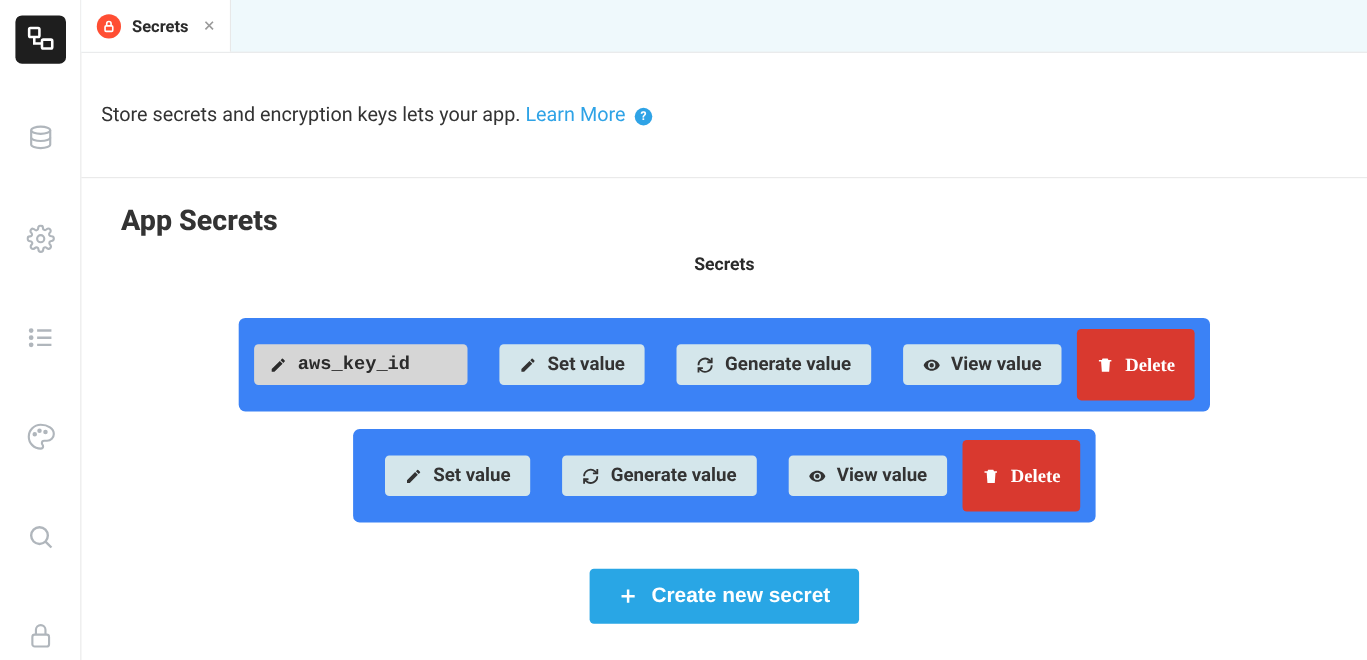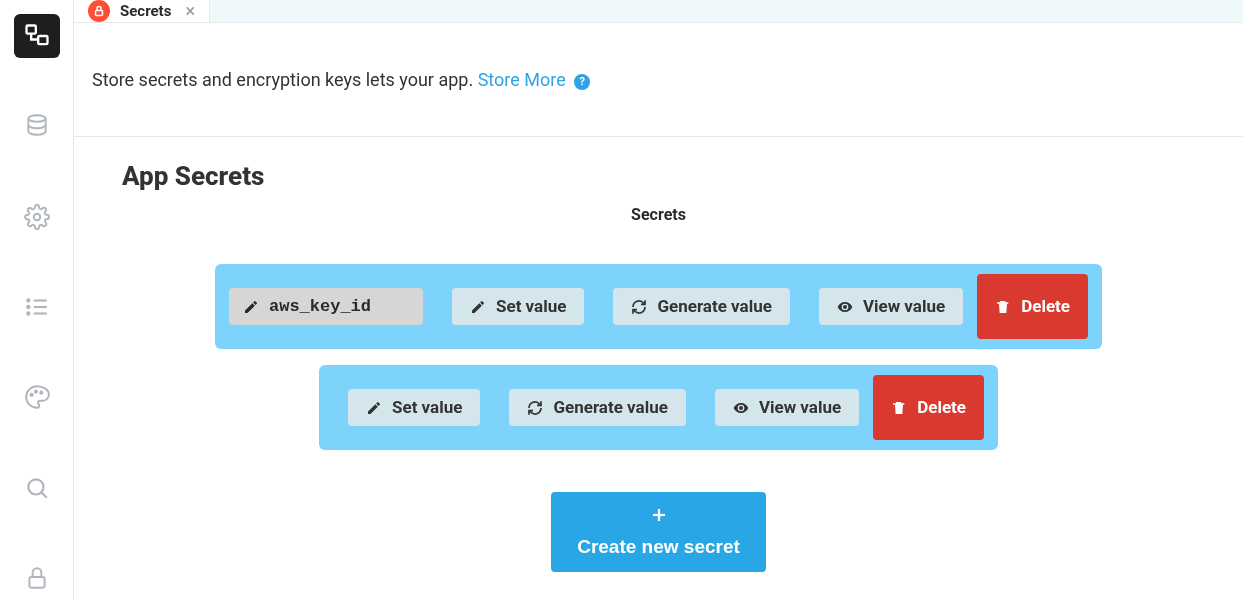--- a/index.html
+++ b/index.html
@@ -106,21 +106,20 @@
     }
     .panel {
       border-top: 1px solid #e8e8e8;
       padding: 24px 36px 30px;
     }
     .panel h1 {
       font-size: 26px;
       font-weight: 800;
       color: #333;
       margin-bottom: 14px;
-      margin-left: 12px;
     }
     .panel p.desc {
       font-size: 18px;
       line-height: 1.75;
       color: #333;
       margin-bottom: 40px;
     }
     .secrets-heading {
       text-align: center;
       font-weight: 700;
@@ -131,21 +130,21 @@
     .secrets-table {
       display: flex;
       flex-direction: column;
       align-items: center;
       gap: 16px;
     }
     .secret-row {
       display: flex;
       align-items: center;
       gap: 14px;
-      background: #7dd3fc;
+      background: #3b82f6;
       padding: 10px 14px;
       border-radius: 6px;
     }
     .pill {
       display: inline-flex;
       align-items: center;
       gap: 10px;
       border-radius: 4px;
       font-size: 17px;
       font-weight: 700;
@@ -164,35 +163,35 @@
     .action-pill {
       background: #d4e6eb;
       color: #333;
       padding: 10px 18px;
       margin-left: 15px;
     }
     .delete-pill {
       background: #d9392f;
       color: #fff;
       padding: 24px 18px;
+      font-family: Liberation Serif, serif;
     }
     .create-btn {
       margin: 26px auto 0;
       display: flex;
       align-items: center;
       gap: 12px;
       background: #29a6e5;
       color: #fff;
       font-size: 19px;
       font-weight: 700;
       padding: 14px 26px;
       border-radius: 4px;
       border: none;
       cursor: pointer;
-      flex-direction: column;
     }
     .create-btn svg { width: 18px; height: 18px; }
   </style>
 </head>
 <body>
 
 <div class="sidebar">
   <div class="sidebar-item active">
     <svg viewBox="0 0 24 24" fill="none" stroke="currentColor" stroke-width="2">
       <rect x="3" y="3" width="8" height="7" rx="1"></rect>
@@ -254,21 +253,21 @@
           <path d="M8 11V7a4 4 0 1 1 8 0v4"></path>
         </svg>
       </span>
       <span class="tab-label">Secrets</span>
       <span class="tab-close">×</span>
     </div>
   </div>
 
   <div class="intro">
     <span>Store secrets and encryption keys lets your app.</span>
-    <a href="#">Store More</a>
+    <a href="#">Learn More</a>
     <span class="help-circle">?</span>
   </div>
 
   <div class="panel">
     <h1>App Secrets</h1>
     <div class="secrets-heading">Secrets</div>
 
     <div class="secrets-table">
 
       <div class="secret-row">

